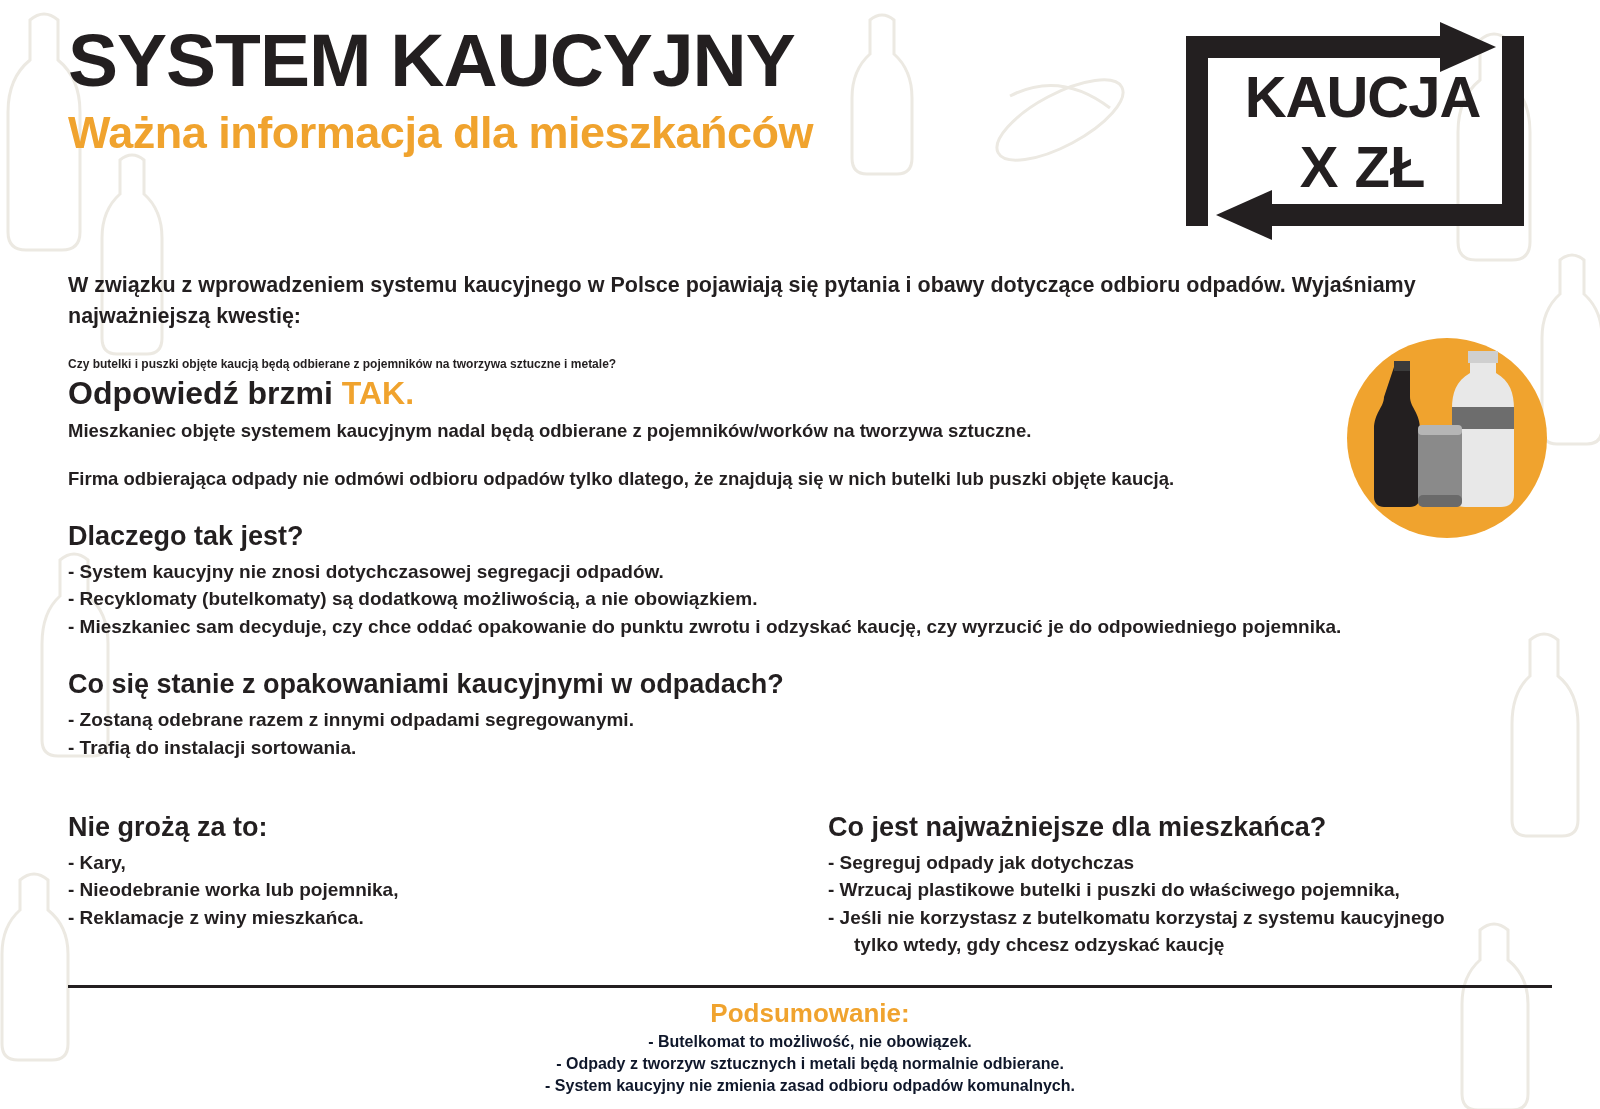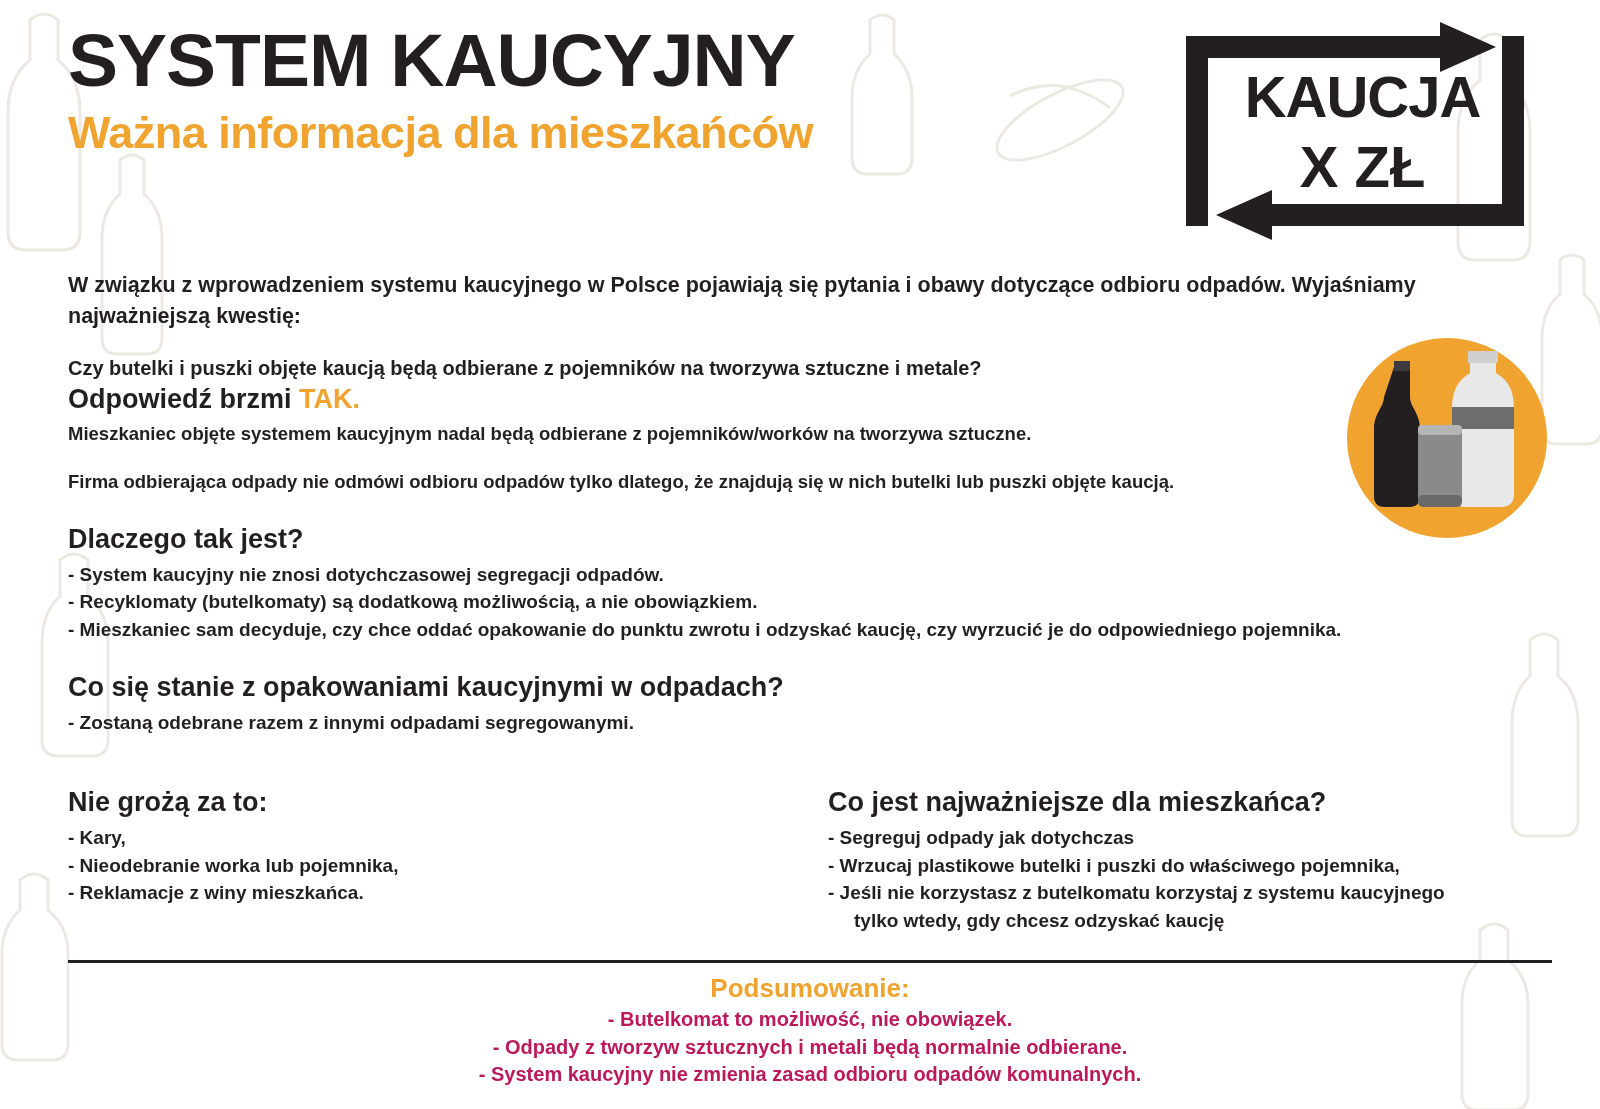--- a/index.html
+++ b/index.html
@@ -90,27 +90,27 @@
     font-size: 21.5px;
     font-weight: bold;
     line-height: 1.42;
     color: #231f20;
     max-width: 1500px;
   }
 
   
   .qa-block { margin-top: 26px; position: relative; }
   .q-line {
-    font-size: 20px;
+    font-size: 12px;
     font-weight: bold;
     color: #231f20;
     margin: 0 0 4px 0;
   }
   .answer {
-    font-size: 27px;
+    font-size: 32px;
     font-weight: bold;
     margin: 4px 0 6px 0;
   }
   .answer .tak { color: #f0a32e; }
   .plain {
     font-size: 18.5px;
     font-weight: bold;
     margin: 0;
     line-height: 1.4;
   }
@@ -161,24 +161,24 @@
     margin: 26px 0 10px 0;
   }
   .summary { text-align: center; }
   .summary-title {
     font-size: 26px;
     font-weight: bold;
     color: #f0a32e;
     margin: 0 0 2px 0;
   }
   .summary-line {
-    font-size: 20px;
+    font-size: 16px;
     font-weight: bold;
     line-height: 1.38;
-    color: #be185d;
+    color: #0f172a;
     margin: 0;
   }
 </style>
 </head>
 <body>
 
 <div class="bg-deco">
   <svg viewBox="0 0 1600 1109" preserveAspectRatio="none" aria-hidden="true">
     <g fill="none" stroke="#ece9e2" stroke-width="3">
       <path d="M30 20 q14 -12 28 0 l0 40 q22 18 22 52 l0 120 q0 18 -18 18 l-36 0 q-18 0 -18 -18 l0 -120 q0 -34 22 -52 z"></path>
@@ -269,20 +269,21 @@
       <li>- System kaucyjny nie znosi dotychczasowej segregacji odpadów.</li>
       <li>- Recyklomaty (butelkomaty) są dodatkową możliwością, a nie obowiązkiem.</li>
       <li>- Mieszkaniec sam decyduje, czy chce oddać opakowanie do punktu zwrotu i odzyskać kaucję, czy wyrzucić je do odpowiedniego pojemnika.</li>
     </ul>
   </div>
 
   <div class="section">
     <h3>Co się stanie z opakowaniami kaucyjnymi w odpadach?</h3>
     <ul>
       <li>- Zostaną odebrane razem z innymi odpadami segregowanymi.</li>
+      <li>- Trafią do instalacji sortowania.</li>
     </ul>
   </div>
 
   <div class="cols">
     <div class="col-left">
       <div class="section">
         <h3>Nie grożą za to:</h3>
         <ul>
           <li>- Kary,</li>
           <li>- Nieodebranie worka lub pojemnika,</li>

